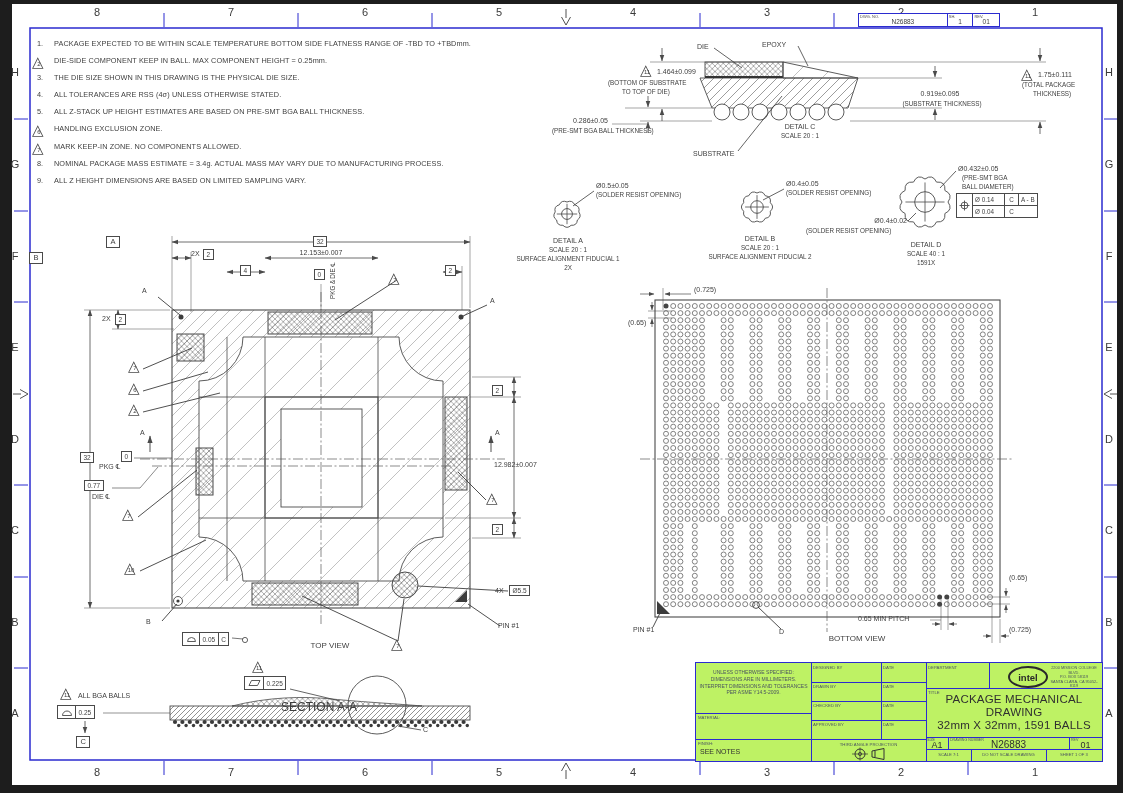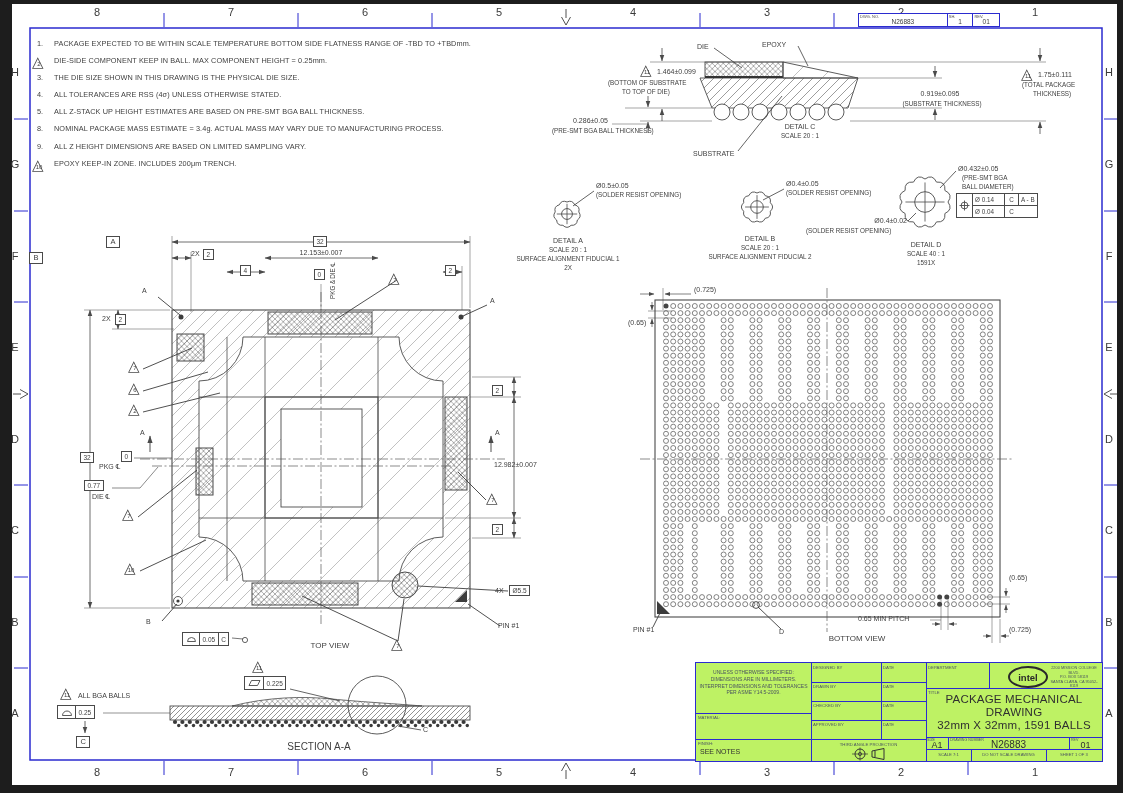--- a/index.html
+++ b/index.html
@@ -1956,30 +1956,34 @@
       </div>
       <div class="note">
         <span class="num">4.</span>
         <span class="txt">ALL TOLERANCES ARE RSS (4σ) UNLESS OTHERWISE STATED.</span>
       </div>
       <div class="note">
         <span class="num">5.</span>
         <span class="txt">ALL Z-STACK UP HEIGHT ESTIMATES ARE BASED ON PRE-SMT BGA BALL THICKNESS.</span>
       </div>
       <div class="note">
+        <span class="num" style="padding-left: 0px;"><span class="tri inline"><b>6</b></span></span>
+        <span class="txt">HANDLING EXCLUSION ZONE.</span>
+      </div>
+      <div class="note">
+        <span class="num" style="padding-left: 0px;"><span class="tri inline"><b>7</b></span></span>
+        <span class="txt">MARK KEEP-IN ZONE. NO COMPONENTS ALLOWED.</span>
+      </div>
+      <div class="note">
         <span class="num">8.</span>
         <span class="txt">NOMINAL PACKAGE MASS ESTIMATE = 3.4g. ACTUAL MASS MAY VARY DUE TO MANUFACTURING PROCESS.</span>
       </div>
       <div class="note">
         <span class="num">9.</span>
         <span class="txt">ALL Z HEIGHT DIMENSIONS ARE BASED ON LIMITED SAMPLING VARY.</span>
-      </div>
-      <div class="note">
-        <span class="num" style="padding-left: 0px;"><span class="tri inline"><b>10</b></span></span>
-        <span class="txt">EPOXY KEEP-IN ZONE. INCLUDES 200μm TRENCH.</span>
       </div>
     </div>
 
 <span class="lb" style="left:697px;top:43px">DIE</span>
 <span class="lb" style="left:762px;top:41px">EPOXY</span>
 <span class="tri" style="left:640px;top:64px">
       <b>11</b>
     </span>
 <span class="lb" style="left:657px;top:68px">1.464±0.099</span>
 <span class="lb sm" style="left:608px;top:79px">(BOTTOM OF SUBSTRATE</span>
@@ -2133,21 +2137,21 @@
     </span>
 <div class="fcf" style="left:244px;top:676px">
   <span class="c">
         <svg width="13" height="8">
           <polygon points="3.5,1.5 12,1.5 9.5,6.5 1,6.5" fill="none" stroke="#4a4a4a" stroke-width="0.9"></polygon>
         </svg>
       </span>
   <span class="c">0.225</span>
 </div>
 <span class="lb" style="left:423px;top:726px">C</span>
-<span class="lb ctr" style="left:276px;top:741px;width:86px;font-size:10px">SECTION A-A</span>
+<span class="lb ctr" style="left:276px;top:700px;width:86px;font-size:12px">SECTION A-A</span>
 
 <div class="tb">
 
   <div class="ln" style="left:115px;top:0;width:1px;height:98px"></div>
   <div class="ln" style="left:230px;top:0;width:1px;height:98px"></div>
   <div class="ln" style="left:0;top:50px;width:115px;height:1px"></div>
   <div class="ln" style="left:0;top:76px;width:115px;height:1px"></div>
   <div class="ln" style="left:115px;top:19px;width:115px;height:1px"></div>
   <div class="ln" style="left:115px;top:38px;width:115px;height:1px"></div>
   <div class="ln" style="left:115px;top:57px;width:115px;height:1px"></div>

